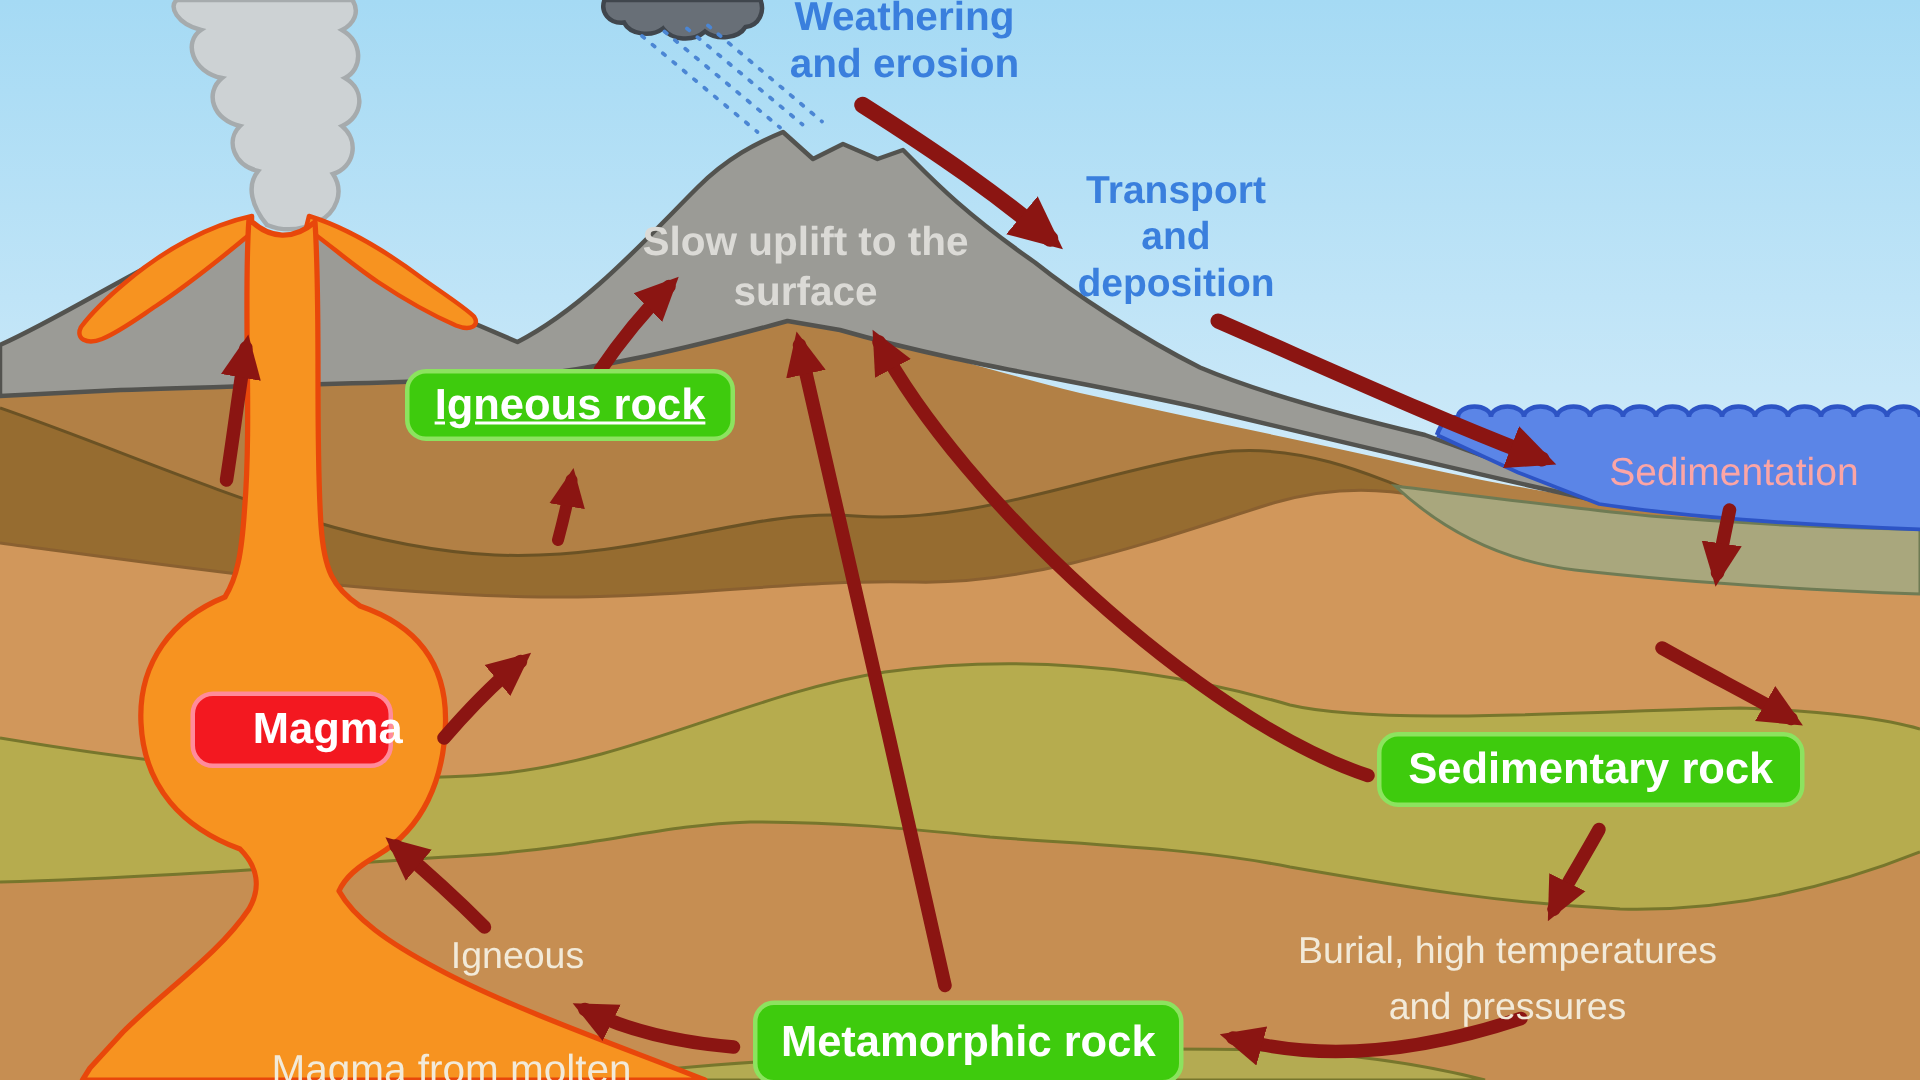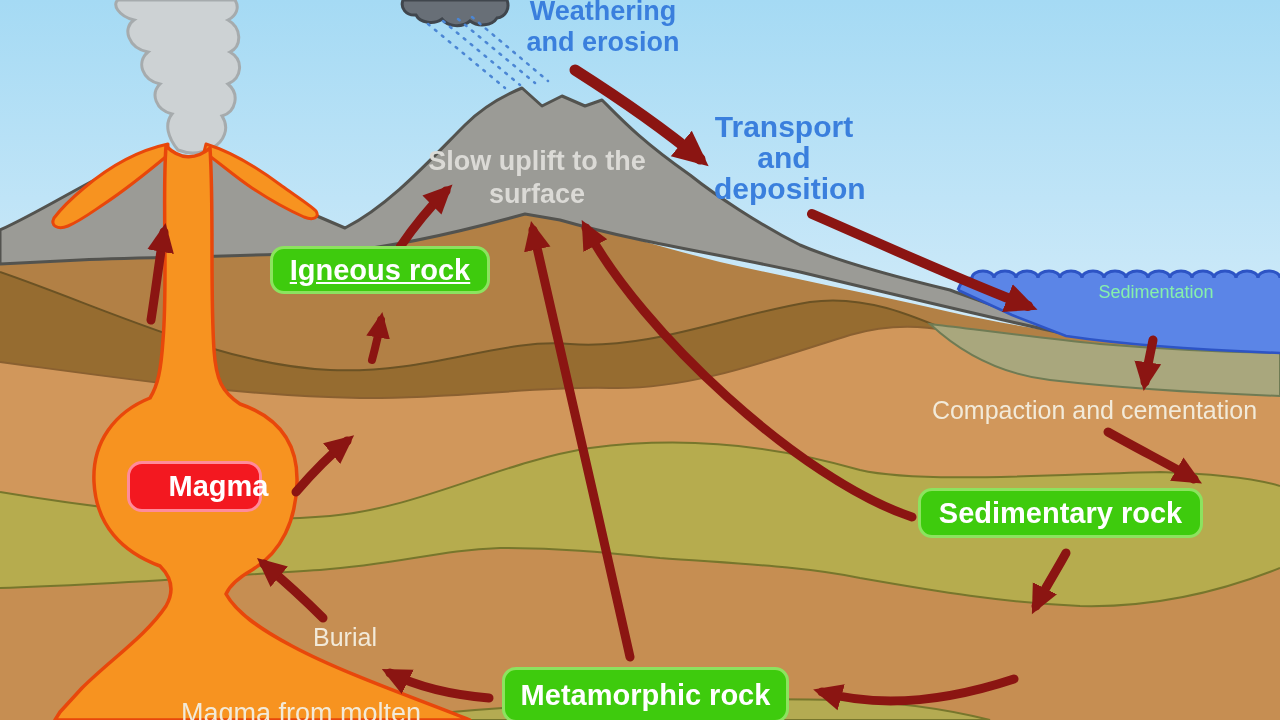--- a/index.html
+++ b/index.html
@@ -7,21 +7,21 @@
     --label-red:#f31820; --label-red-border:#ff8b9b;
     --text-blue:#3a7fdd; --text-white:#f2ead9; --text-gray:#dbdad6;
   }
   html,body{margin:0;padding:0;background:#222;}
   #stage{
     position:relative;width:1280px;height:720px;overflow:hidden;
     font-family:"Liberation Sans","DejaVu Sans",sans-serif;
   }
   #stage svg{position:absolute;left:0;top:0;}
   .ptext{position:absolute;text-align:center;pointer-events:none;}
-  .blue{color:var(--text-blue);font-size:30px;font-weight:600;line-height:31px;}
+  .blue{color:var(--text-blue);font-size:26px;font-weight:600;line-height:31px;}
   .white{color:var(--text-white);font-size:25px;font-weight:500;}
   .graytext{color:var(--text-gray);font-size:27px;font-weight:700;line-height:33px;}
   .rocklabel{
     position:absolute;display:flex;align-items:center;justify-content:center;
     background:var(--label-green);border:3px solid var(--label-green-border);
     border-radius:14px;color:#fff;font-weight:bold;font-size:29px;
     box-sizing:border-box;white-space:nowrap;
   }
   .magmalabel{
     position:absolute;display:flex;align-items:center;justify-content:center;
@@ -146,23 +146,23 @@
     <path d="M 489,698 Q 430,693 390,673" stroke-width="9" marker-end="url(#ah)"></path>
     <path d="M 323,618 C 303,598 283,580 264,564" stroke-width="9" marker-end="url(#ah)"></path>
     <path d="M 630,657 C 600,520 555,330 533,230" stroke-width="9" marker-end="url(#ah)"></path>
     <path d="M 912,517 C 800,480 640,330 586,228" stroke-width="9" marker-end="url(#ah)"></path>
   </g>
 </svg>
 
 <div class="ptext blue" style="left:513px;top:-4px;width:180px;font-size:27px;">Weathering and erosion</div>
 <div class="ptext blue" style="left:714px;top:111px;width:140px;">Transport and deposition</div>
 <div class="ptext graytext" style="left:427px;top:145px;width:220px;">Slow uplift to the surface</div>
-<div class="ptext white" style="left:1040px;top:282px;width:232px;font-size:18px;color:#86efac;">Sedimentation</div>
-<div class="ptext white" style="left:922px;top:396px;width:345px;">Compaction and cementation</div>
-<div class="ptext white" style="left:295px;top:623px;width:100px;">Burial</div>
+<div class="ptext white" style="left:1040px;top:299px;width:232px;font-size:26px;color:#fca5a5;">Sedimentation</div>
+<div class="ptext white" style="left:860px;top:616px;width:290px;line-height:37px;">Burial, high temperatures and pressures</div>
+<div class="ptext white" style="left:295px;top:623px;width:100px;">Igneous</div>
 <div class="ptext white" style="left:168px;top:698px;width:266px;font-size:27px;">Magma from molten</div>
 
 <div class="rocklabel" style="left:270px;top:246px;width:220px;height:48px;text-decoration:underline;">
   <span>Igneous rock</span>
 </div>
 <div class="rocklabel" style="left:918px;top:488px;width:285px;height:50px;justify-content:center;">
   <span>Sedimentary rock</span>
 </div>
 <div class="rocklabel" style="left:502px;top:667px;width:287px;height:56px;">
   <span>Metamorphic rock</span>

